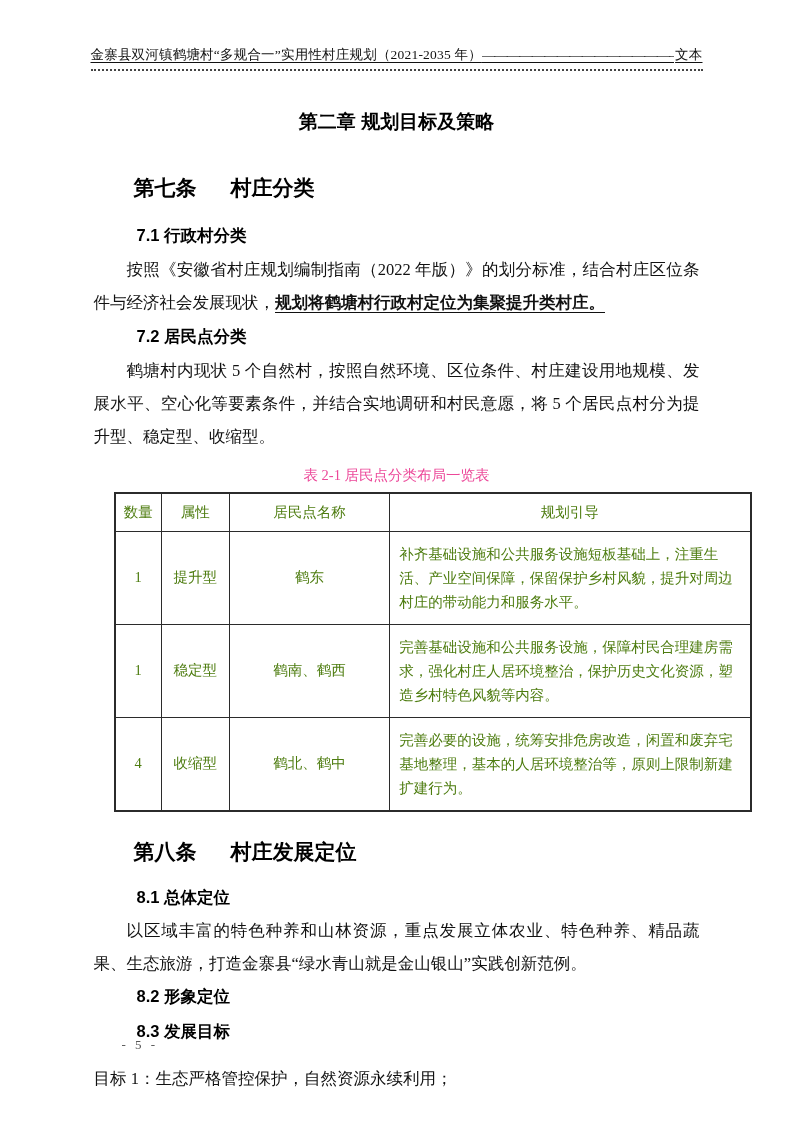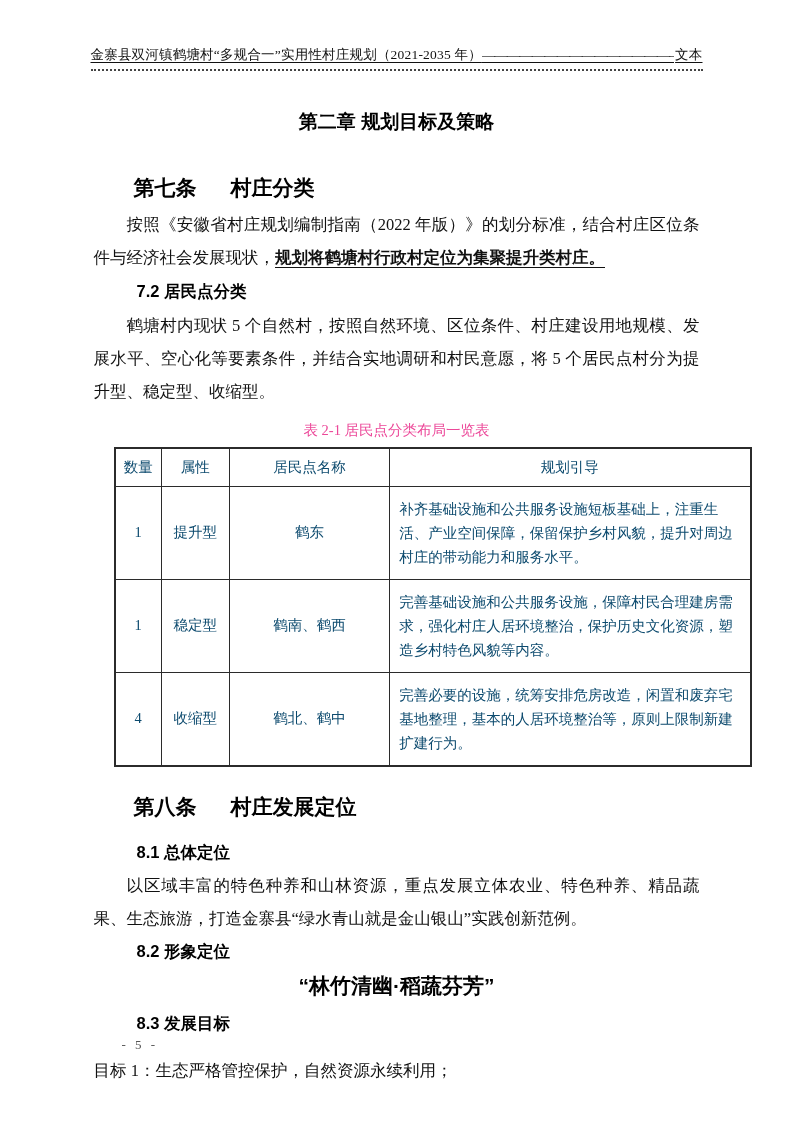--- a/index.html
+++ b/index.html
@@ -92,21 +92,21 @@
     text-align: center;
     font-size: 14.5px;
     color: #ec4899;
   }
   table.data-table {
     margin: 7px auto 0 20px;
     width: 638px;
     border-collapse: collapse;
     border: 2px solid #2b2b2b;
     font-size: 14.5px;
-    color: #0c4a6e;
+    color: #4d7c0f;
   }
   table.data-table th, table.data-table td {
     border: 1px solid #2b2b2b;
     text-align: center;
     vertical-align: middle;
     font-weight: normal;
     padding: 2px 4px;
   }
   table.data-table tr.hdr { height: 38px; }
   table.data-table td.guide {
@@ -170,20 +170,21 @@
   </div>
 
   <div class="content">
 
     <div class="chapter-title">第二章 规划目标及策略</div>
 
     <div class="section-heading mt-s7">
       <span>第七条</span><span class="gap"></span><span>村庄分类</span>
     </div>
 
+    <div class="sub-heading mt-71">7.1 行政村分类</div>
 
     <p class="para mt-p71"><span>按照《安徽省村庄规划编制指南（2022 年版）》的划分标准，结合村庄区位条件与经济社会发展现状，</span><span class="bold-underline">规划将鹤塘村行政村定位为集聚提升类村庄。</span></p>
 
     <div class="sub-heading mt-72">7.2 居民点分类</div>
 
     <p class="para mt-p72">鹤塘村内现状 5 个自然村，按照自然环境、区位条件、村庄建设用地规模、发展水平、空心化等要素条件，并结合实地调研和村民意愿，将 5 个居民点村分为提升型、稳定型、收缩型。</p>
 
     <div class="table-caption">表 2-1 居民点分类布局一览表</div>
 
     <table class="data-table">
@@ -224,21 +225,20 @@
     <div class="section-heading mt-s8">
       <span>第八条</span><span class="gap"></span><span>村庄发展定位</span>
     </div>
 
     <div class="sub-heading mt-81">8.1 总体定位</div>
 
     <p class="para mt-p81">以区域丰富的特色种养和山林资源，重点发展立体农业、特色种养、精品蔬果、生态旅游，打造金寨县“绿水青山就是金山银山”实践创新范例。</p>
 
     <div class="sub-heading mt-82">8.2 形象定位</div>
 
-    <div class="slogan">“林竹清幽·稻蔬芬芳”</div>
 
     <div class="sub-heading mt-83">8.3 发展目标</div>
 
     <div class="goal-line">目标 1：生态严格管控保护，自然资源永续利用；</div>
 
   </div>
 
   <div class="footer">- 5 -</div>
 
 </div>

